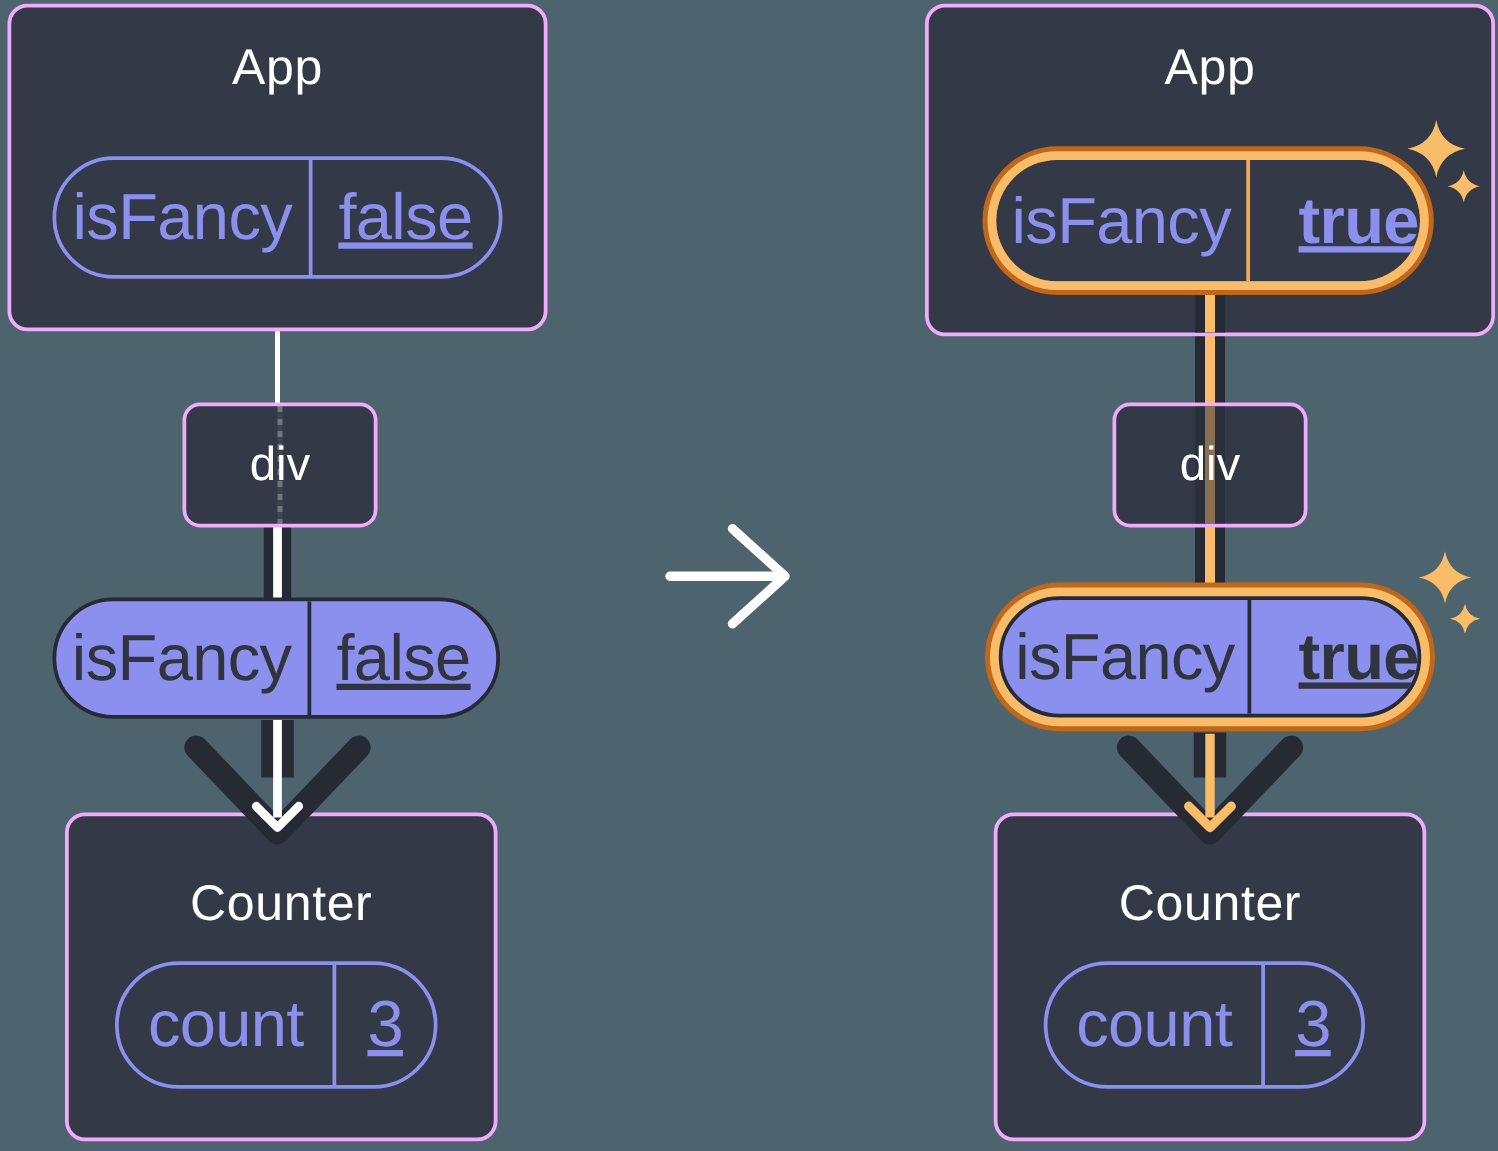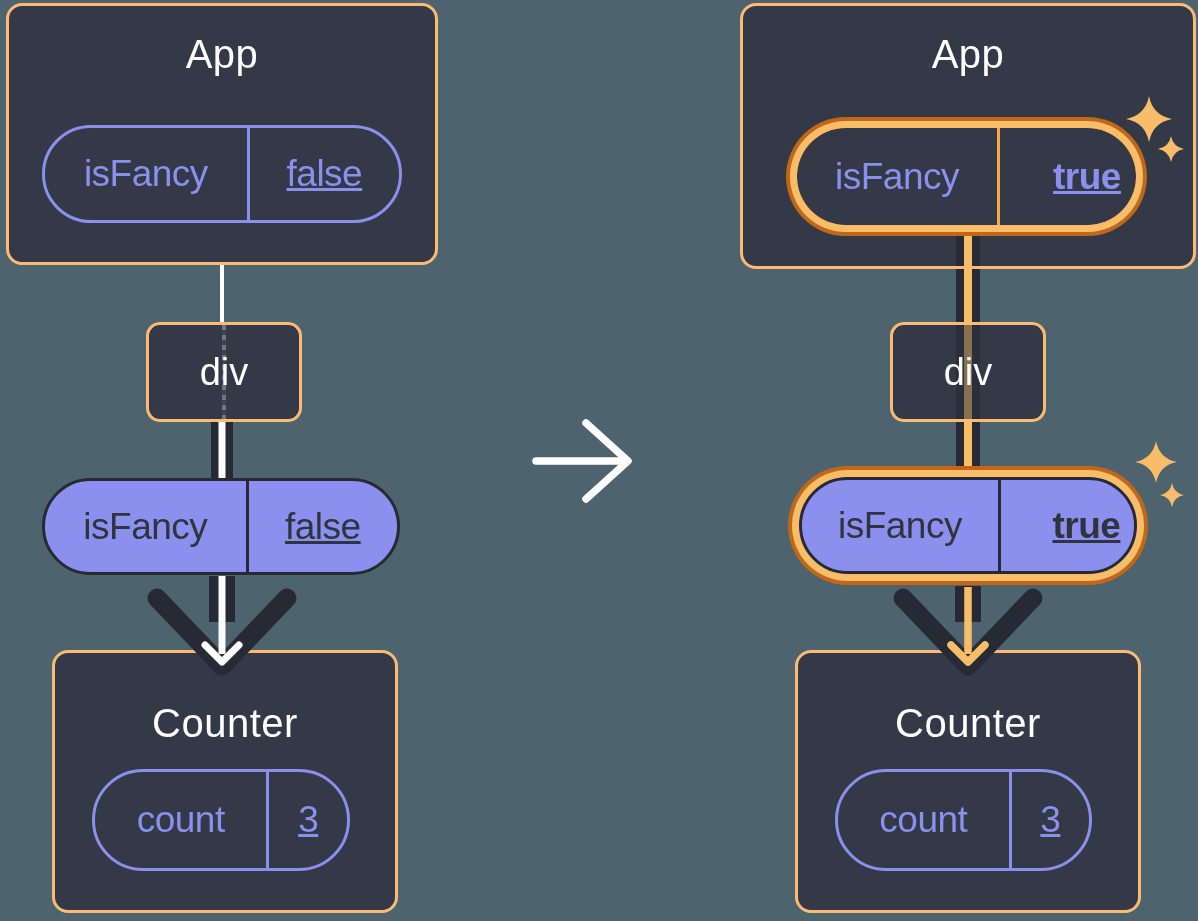--- a/index.html
+++ b/index.html
@@ -9,21 +9,21 @@
     background: #4D646E;
     overflow: hidden;
   }
   .canvas { position: relative; width: 1198px; height: 921px; background:#4D646E; }
   .panel { position:absolute; inset:0; }
 
   
   .node-box {
     position:absolute;
     background:#333947;
-    border:3px solid #fdba74;
+    border:3px solid #f0abfc;
     border-radius:16px;
     z-index:2;
   }
   .node-title {
     text-align:center;
     color:#FFFFFF;
     font-size:40px;
     font-weight:500;
     letter-spacing:0.5px;
   }
@@ -39,21 +39,21 @@
   .counter-right { left:795px; top:650px; width:346px; height:263px; }
   .counter-left .node-title, .counter-right .node-title { margin-top:48px; }
 
   
   .pill {
     position:absolute;
     display:flex;
     border-radius:60px;
     overflow:hidden;
     z-index:2;
-    font-size:37px;
+    font-size:52px;
     letter-spacing:-0.5px;
   }
   .pill .seg { display:flex; align-items:center; justify-content:center; }
   .seg-name  { flex:0 0 57%; }
   .seg-value { flex:1;text-decoration:underline; }
 
   .pill.outline { border:3px solid #8A90EC; color:#8A90EC; }
   .pill.outline .seg-value { border-left:3px solid #8A90EC; }
 
   .pill.filled { background:#8B90EE; border:3px solid #252A34; color:#2F343E; font-weight:500; }

